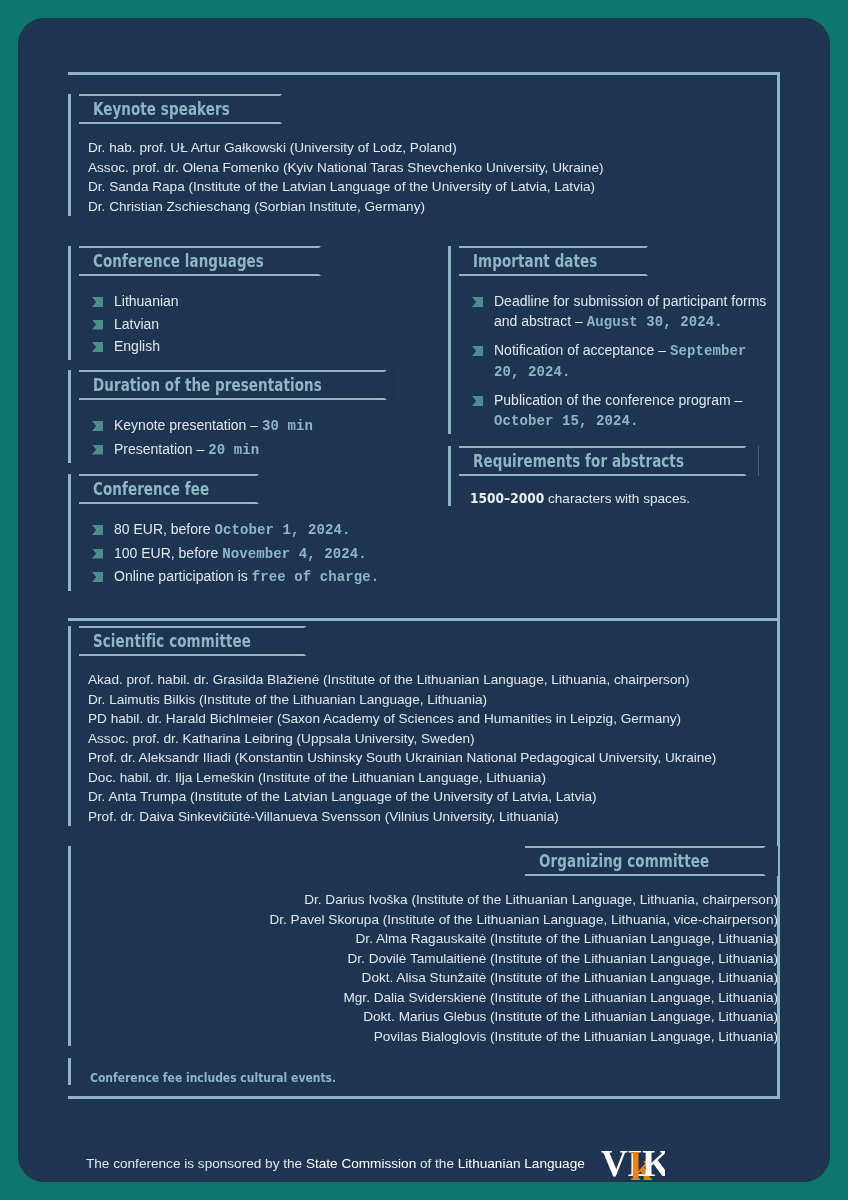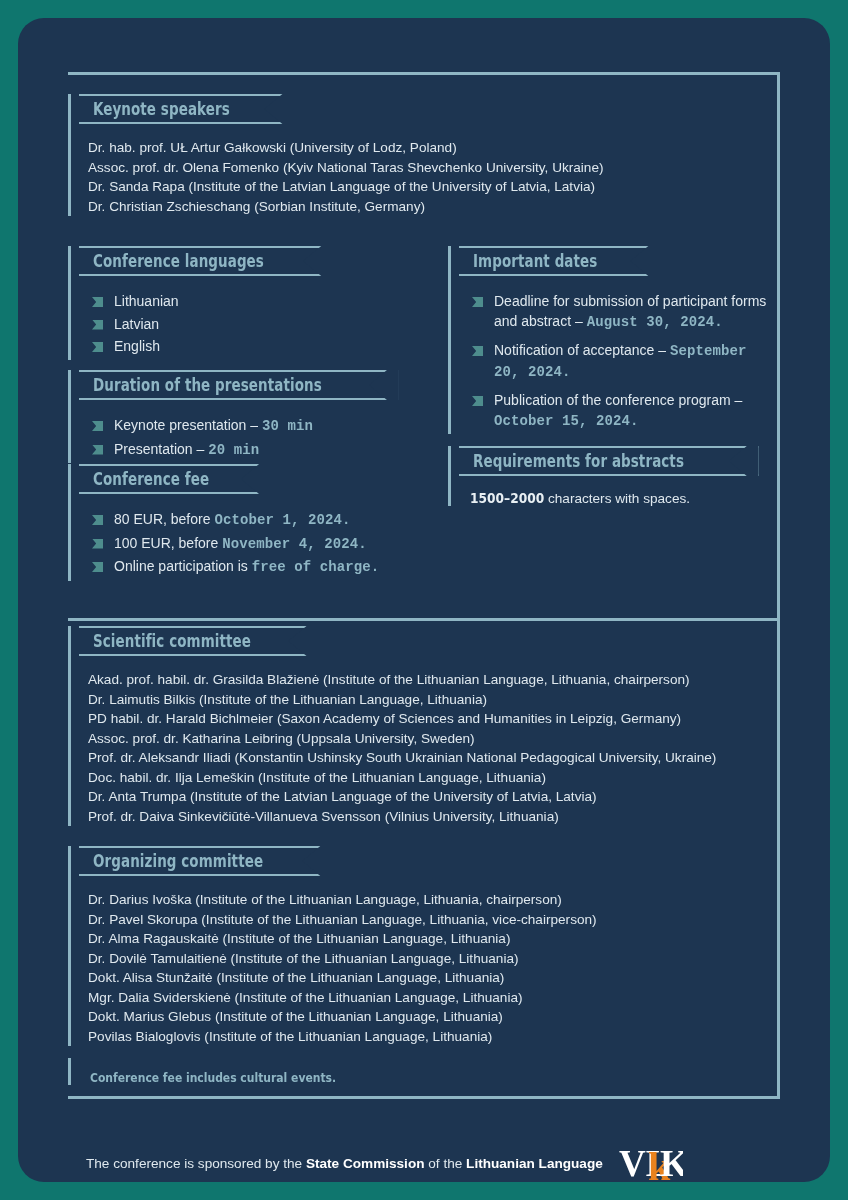--- a/index.html
+++ b/index.html
@@ -175,35 +175,35 @@
     left: 68px;
     top: 1120px;
     display: flex;
     align-items: center;
     gap: 16px;
   }
   .footer-text {
     color: #dfe8ee;
     font-size: 13.6px;
   }
-  .footer-text b { font-weight: 700; color: #ffffff; }
+  .footer-text b { font-weight: 400; color: #ffffff; }
 
   .logo {
     display: block;
   }
 
   
   #sec-keynote     { left: 50px; top: 76px;  width: 700px; }
   #sec-languages   { left: 50px; top: 228px; width: 350px; }
   #sec-duration    { left: 50px; top: 352px; width: 350px; }
-  #sec-fee         { left: 50px; top: 446px; width: 360px; }
+  #sec-fee         { left: 50px; top: 456px; width: 360px; }
   #sec-dates       { left: 430px; top: 228px; width: 330px; }
   #sec-abstracts   { left: 430px; top: 428px; width: 330px; }
   #sec-scientific  { left: 50px; top: 608px; width: 710px; }
-  #sec-organizing  { left: 50px; top: 828px; width: 710px; }
+  #sec-organizing  { left: 50px; top: 828px; width: 710px; text-align: right; }
   #sec-cultural    { left: 50px; top: 1040px; width: 710px; }
 </style>
 </head>
 <body>
 
 <div class="poster">
   <div class="panel">
 
     <div class="rule-h" id="rule-top"></div>
     <div class="rule-h" id="rule-mid"></div>

